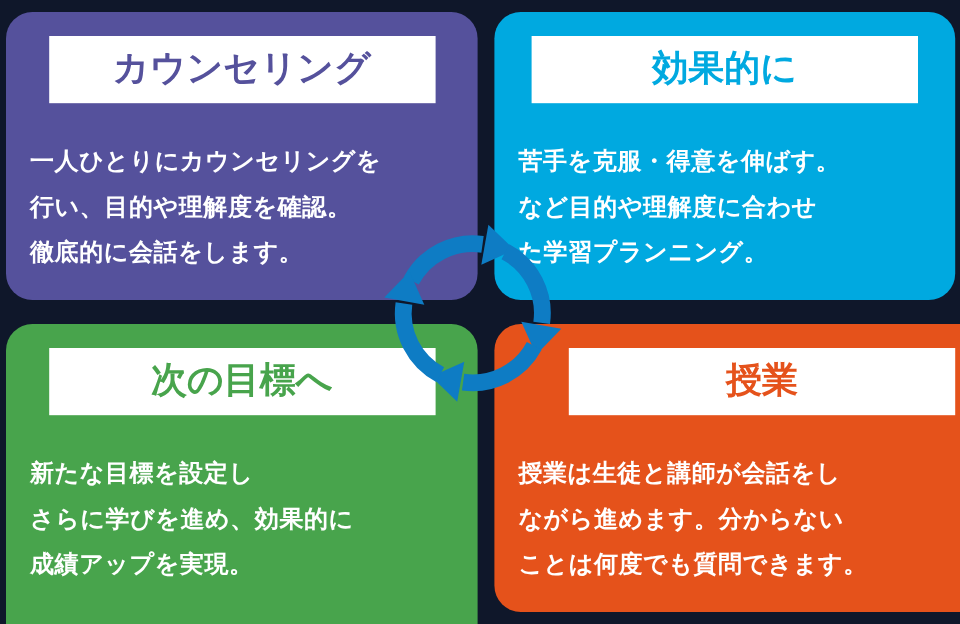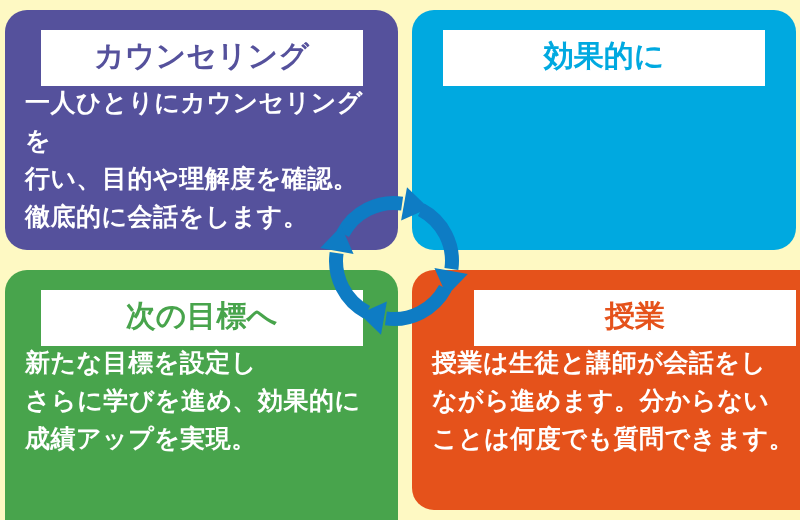--- a/index.html
+++ b/index.html
@@ -5,22 +5,22 @@
   html, body {
     margin: 0;
     padding: 0;
     background: #ffffff;
   }
   .stage {
     position: relative;
     width: 800px;
     height: 520px;
     overflow: hidden;
-    font-family: Liberation Mono, monospace;
-    background: #fef9c3;
+    font-family: Liberation Sans, sans-serif;
+    background: #0f172a;
   }
   .card {
     position: absolute;
     border-radius: 22px;
     box-sizing: border-box;
   }
   .pos-tl { left: 5px;   top: 10px;  width: 393px; height: 240px; }
   .pos-tr { left: 412px; top: 10px;  width: 384px; height: 240px; }
   .pos-bl { left: 5px;   top: 270px; width: 393px; height: 276px; }
   .pos-br { left: 412px; top: 270px; width: 446px; height: 240px; }
@@ -30,23 +30,24 @@
     margin: 20px auto 0 auto;
     background: #ffffff;
     display: flex;
     align-items: center;
     justify-content: center;
     font-size: 30px;
     font-weight: bold;
     line-height: 1;
   }
   .card-body {
+    margin-top: 30px;
     padding: 0 12px 0 20px;
     color: #ffffff;
-    font-size: 25px;
+    font-size: 20px;
     font-weight: bold;
     line-height: 38px;
     white-space: pre-line;
     letter-spacing: 0.5px;
   }
   .cycle {
     position: absolute;
     left: 314px;
     top: 181px;
     width: 160px;
@@ -62,20 +63,23 @@
 
   <div class="card pos-tl" style="background: rgb(85, 81, 156);">
     <div class="card-title" style="color: rgb(85, 81, 156); background: rgb(255, 255, 255);">カウンセリング</div>
     <div class="card-body">一人ひとりにカウンセリングを
 行い、目的や理解度を確認。
 徹底的に会話をします。</div>
   </div>
 
   <div class="card pos-tr" style="background: rgb(0, 169, 224);">
     <div class="card-title" style="color: rgb(0, 169, 224); background: rgb(255, 255, 255);">効果的に</div>
+    <div class="card-body">苦手を克服・得意を伸ばす。
+など目的や理解度に合わせ
+た学習プランニング。</div>
   </div>
 
   <div class="card pos-bl" style="background: rgb(72, 164, 76);">
     <div class="card-title" style="color: rgb(72, 164, 76); background: rgb(255, 255, 255);">次の目標へ</div>
     <div class="card-body">新たな目標を設定し
 さらに学びを進め、効果的に
 成績アップを実現。</div>
   </div>
 
   <div class="card pos-br" style="background: rgb(229, 82, 27);">

